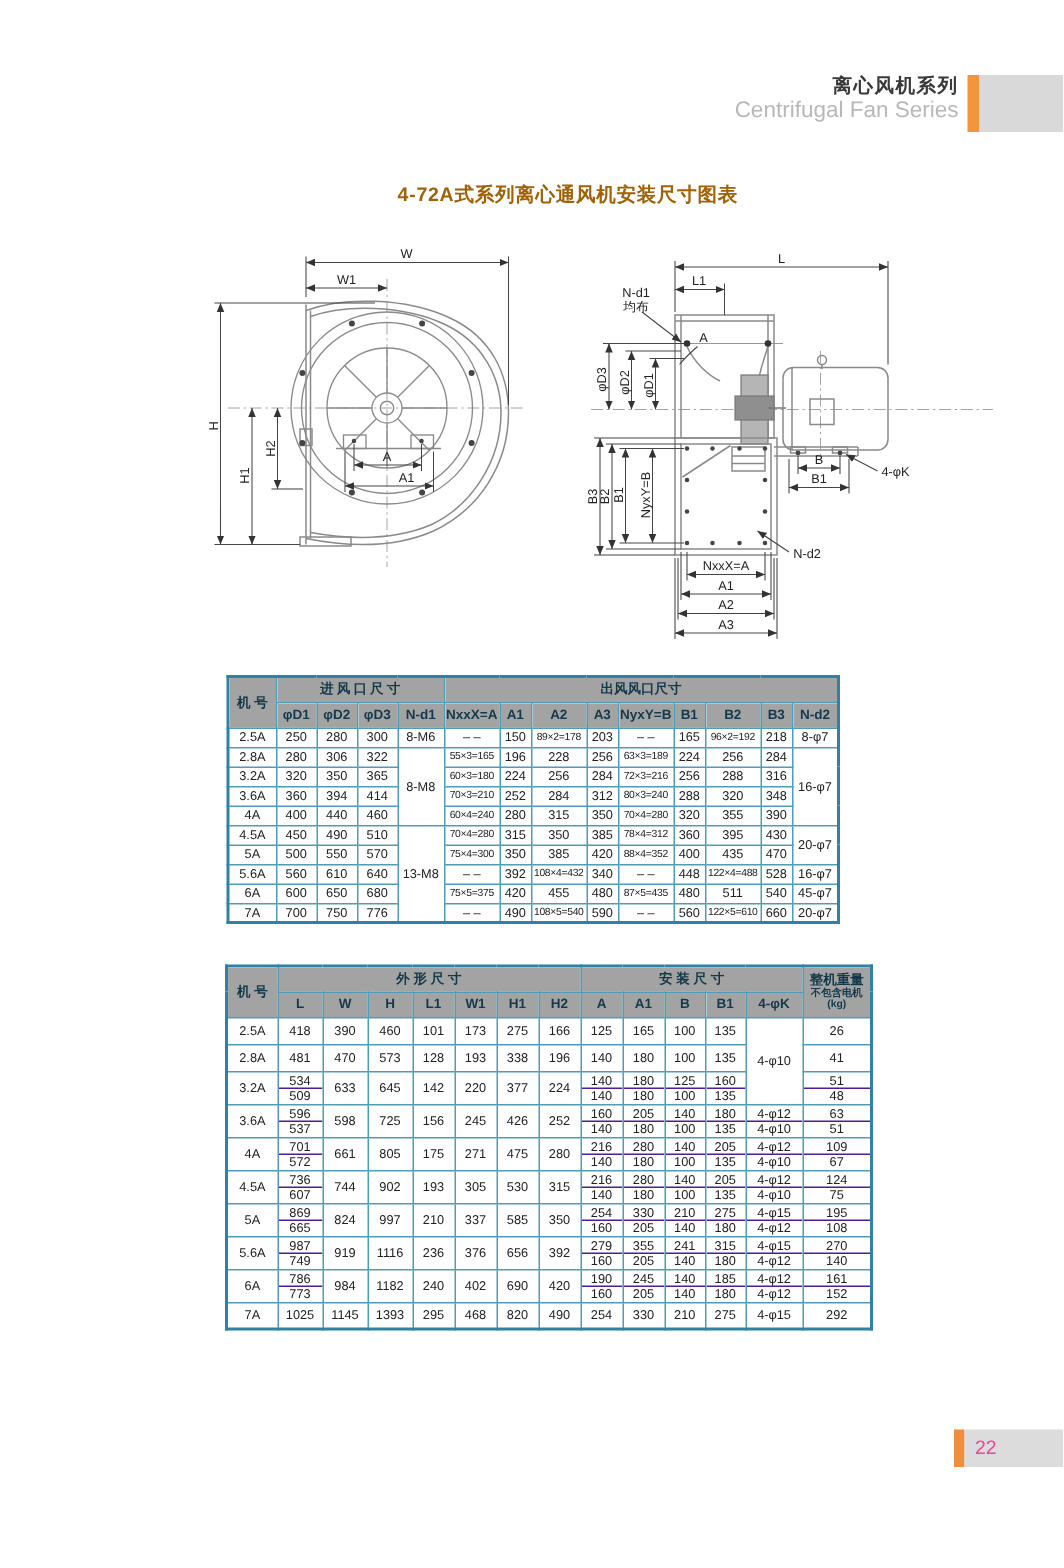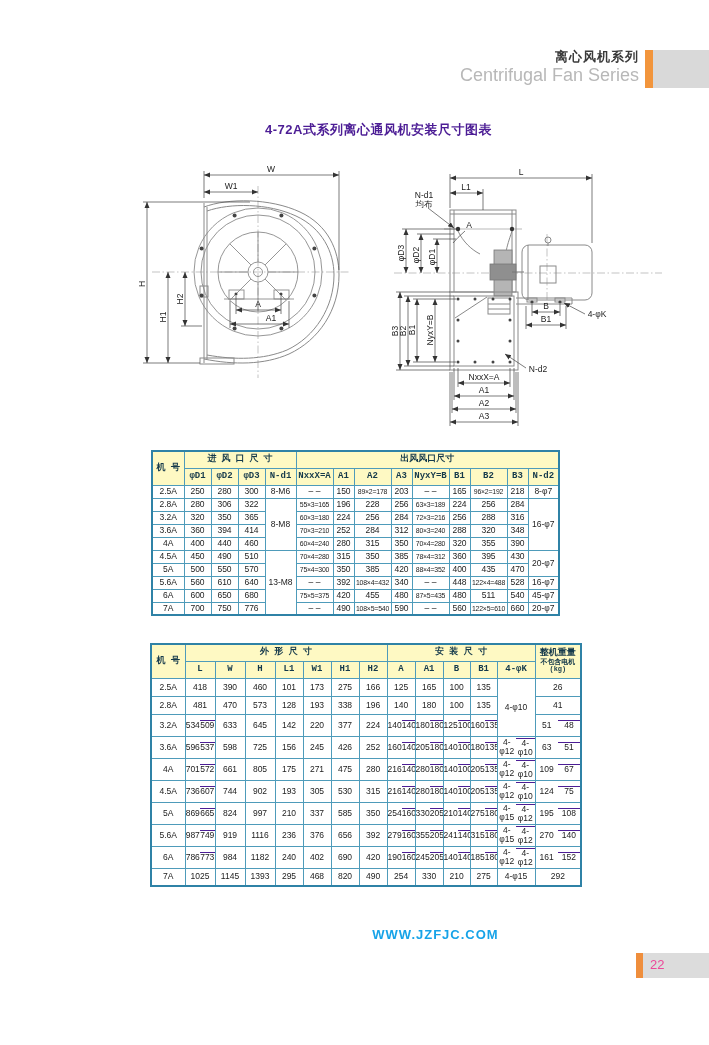--- a/index.html
+++ b/index.html
@@ -1,43 +1,43 @@
 <!DOCTYPE html>
 <html><head>
 <meta charset="utf-8">
 <style>
   html,body{margin:0;padding:0;background:#fff;}
   #page{position:relative;width:709px;height:1045px;background:#ffffff;overflow:hidden;
         font-family:"Liberation Sans","DejaVu Sans",sans-serif;color:#222;}
   .abs{position:absolute;}
   
   .hdr-cn{top:48px;right:70px;font-size:13px;font-weight:bold;color:#3a3a3a;letter-spacing:1px;text-align:right;}
-  .hdr-en{top:65px;right:70px;font-size:18px;color:#b8b8b8;}
+  .hdr-en{top:65px;right:70px;font-size:15px;color:#b8b8b8;}
   .hdr-orange{left:645px;top:50px;width:8px;height:38px;background:#f2953c;}
   .hdr-gray{left:653px;top:50px;width:56px;height:38px;background:#d9d9d9;}
   
   .page-title{left:48px;right:0;top:121px;text-align:center;font-size:13px;font-weight:bold;
-              color:#4c1d95;letter-spacing:0.5px;}
+              color:#a16207;letter-spacing:0.5px;}
   
   table.tbl{position:absolute;border-collapse:collapse;table-layout:fixed;background:#fff;
             border:2px solid #2f82a6;}
   .tbl th,.tbl td{border:1px solid #4e9bba;text-align:center;vertical-align:middle;padding:0;
                   overflow:hidden;font-weight:normal;line-height:1.05;}
-  .tbl th{background:#fef9c3;color:#14394b;font-weight:bold;font-size:9px;font-family:Liberation Mono, monospace;}
+  .tbl th{background:#a3a3a3;color:#14394b;font-weight:bold;font-size:9px;}
   #t1{left:151px;top:450px;width:400px;font-size:8.5px;}
   #t1 thead tr{height:17px;}
   #t1 tbody tr{height:13px;}
   #t2{left:150px;top:643px;width:426px;font-size:8.5px;}
   #t2 thead tr{height:17px;}
   #t2 tbody tr{height:18px;}
   #t2 tbody tr.dbl{height:22px;}
   .sm{font-size:6.9px;letter-spacing:-0.2px;}
   .sm2{font-size:6.9px;font-weight:bold;}
   td.split{padding:0;}
-  td.split .sv{display:flex;flex-direction:row;height:100%;}
+  td.split .sv{display:flex;flex-direction:column;height:100%;}
   td.split .sv div{flex:1;display:flex;align-items:center;justify-content:center;}
   td.split .sv div + div{border-top:1px solid #4c1d95;}
   
   .website{left:162px;right:0;top:927px;text-align:center;font-size:13px;font-weight:bold;
            color:#17a3e8;letter-spacing:1px;}
   .pg-orange{left:636px;top:953px;width:7px;height:25px;background:#ef8e3c;}
   .pg-gray{left:643px;top:953px;width:66px;height:25px;background:#dcdcdc;}
   .pg-num{left:650px;top:957px;font-size:13px;color:#ec4899;}
   
   svg text{fill:#222;font-size:8.5px;font-family:"Liberation Sans","DejaVu Sans",sans-serif;}
@@ -889,18 +889,17 @@
           <td>254</td>
           <td>330</td>
           <td>210</td>
           <td>275</td>
           <td>4-φ15</td>
           <td>292</td>
         </tr>
       </tbody>
   </table>
 
-  <div class="abs website">WWW.JZFJC.COM</div>
   <div class="abs pg-orange"></div>
   <div class="abs pg-gray"></div>
   <div class="abs pg-num">22</div>
 
 </div>
 
 </body></html>

